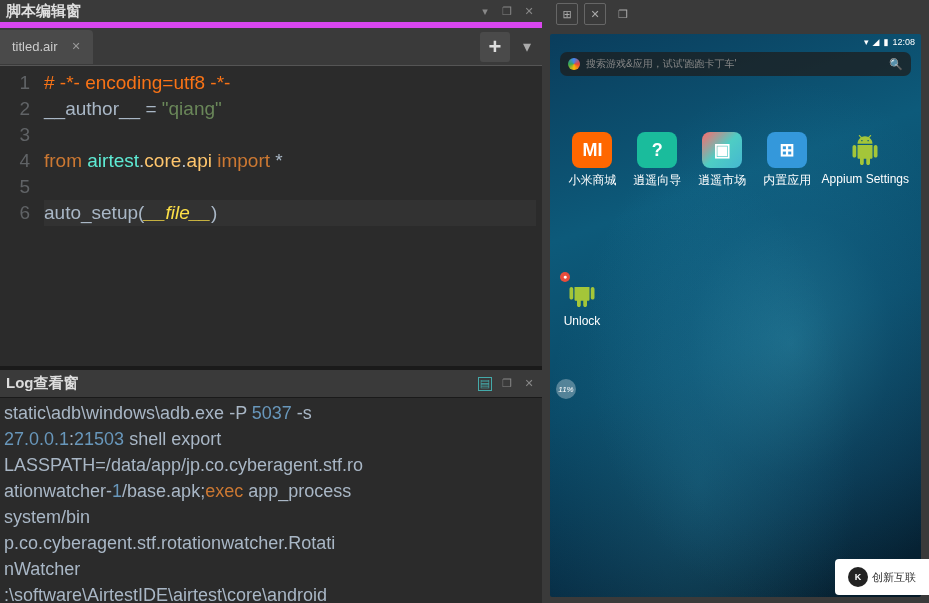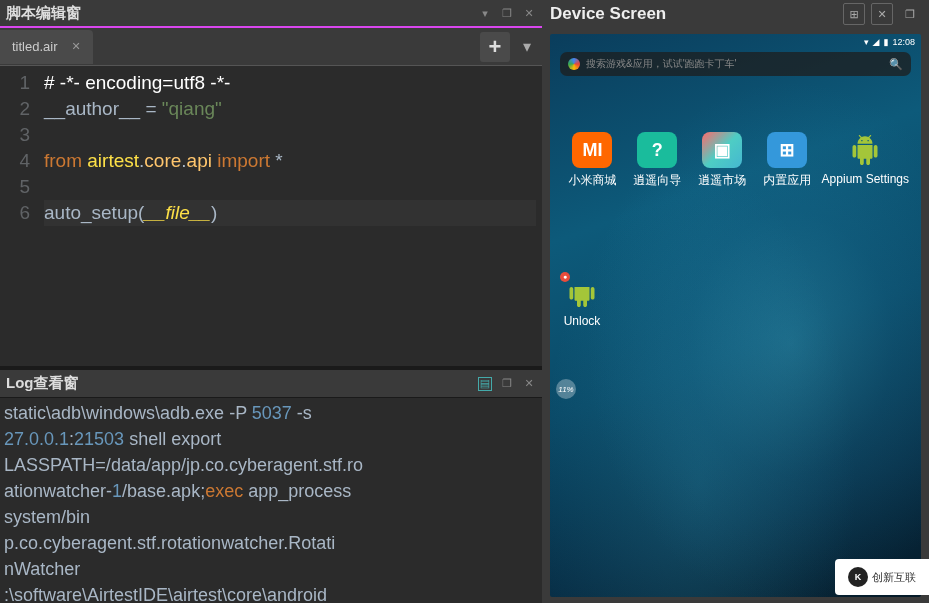--- a/index.html
+++ b/index.html
@@ -1,38 +1,38 @@
 <!DOCTYPE html>
 <html><head>
 <meta charset="utf-8">
 <style>
 * { margin:0; padding:0; box-sizing:border-box; font-family:"Microsoft YaHei",Arial,sans-serif; }
 body { width:929px; height:603px; background:#2b2b2b; color:#ccc; overflow:hidden; display:flex; }
 .left { width:542px; height:603px; display:flex; flex-direction:column; background:#2b2b2b; }
 .right { flex:1; height:603px; background:#3a3a3a; display:flex; flex-direction:column; }
 
 
-.panel-hdr { background:#3a3a3a; height:28px; display:flex; align-items:center; padding:0 6px; border-bottom:2px solid #d946ef; }
+.panel-hdr { background:#3a3a3a; height:28px; display:flex; align-items:center; padding:0 6px; border-bottom:6px solid #d946ef; }
 .panel-title { font-weight:bold; font-size:15px; color:#ddd; flex:1; }
 .hdr-icons { display:flex; gap:8px; }
 .hdr-icons span { width:14px; height:14px; display:inline-flex; align-items:center; justify-content:center; color:#888; cursor:pointer; font-size:11px; }
 
 .tabbar { height:38px; background:#3a3a3a; display:flex; align-items:center; border-bottom:1px solid #555; position:relative; }
 .tab { background:#4a4a4a; height:34px; padding:16px 12px; display:flex; align-items:center; gap:14px; font-size:13px; color:#ccc; border-top-right-radius:4px; }
 .tab .close { color:#999; font-size:11px; cursor:pointer; }
 .tab-add { position:absolute; right:32px; width:30px; height:30px; background:#4a4a4a; display:flex; align-items:center; justify-content:center; font-size:22px; font-weight:bold; color:#ddd; cursor:pointer; border-radius:3px;}
 .tab-dd { position:absolute; right:4px; width:22px; height:30px; display:flex; align-items:center; justify-content:center; color:#aaa; cursor:pointer;}
 
 .editor { flex:0 0 300px; background:#2b2b2b; display:flex; font-family:Consolas,Monaco,monospace; font-size:19px; overflow:hidden; }
 .gutter { width:38px; background:#2b2b2b; color:#606366; text-align:right; padding:4px 8px 0 0; line-height:26px; }
 .code { flex:1; padding:4px 6px 0 6px; line-height:26px; color:#a9b7c6; white-space:pre; }
-.code .c-comment{color:#ffffff;}
+.code .c-comment{color:#f97316;}
 .code .c-str{color:#6a8759;}
 .code .c-kw{color:#cc7832;}
-.code .c-mod{color:#fde047;}
+.code .c-mod{color:#5eead4;}
 .code .c-dot{color:#a9b7c6;}
 .code .c-api{color:#ffc66d;}
 .code .c-op{color:#a9b7c6;}
 .code .c-star{color:#a9b7c6;}
 .code .c-fn{color:#a9b7c6;}
 .code .c-arg{color:#fde047;font-style:italic;}
 .code .line6{background:#323232;display:block;}
 .divider{height:4px;background:#1a1a1a;}
 
 
@@ -129,21 +129,20 @@
 <span>ationwatcher-</span><span class="num">1</span><span>/base.apk;</span><span class="kw">exec</span><span> app_process</span>
 <span>system/bin</span>
 <span>p.co.cyberagent.stf.rotationwatcher.Rotati</span>
 <span>nWatcher</span>
 <span>:\software\AirtestIDE\airtest\core\android</span></div>
 
 </div>
 
 <div class="right">
   <div class="dev-hdr">
-    <div class="dev-title">Device Screen</div>
     <div class="dev-btn">⊞</div>
     <div class="dev-btn">✕</div>
     <div class="dev-btn" style="border:none;">❐</div>
   </div>
   <div class="screen-wrap">
     <div class="screen">
 
       <div class="statusbar">
         <span>▾</span>
         <span>◢</span>

